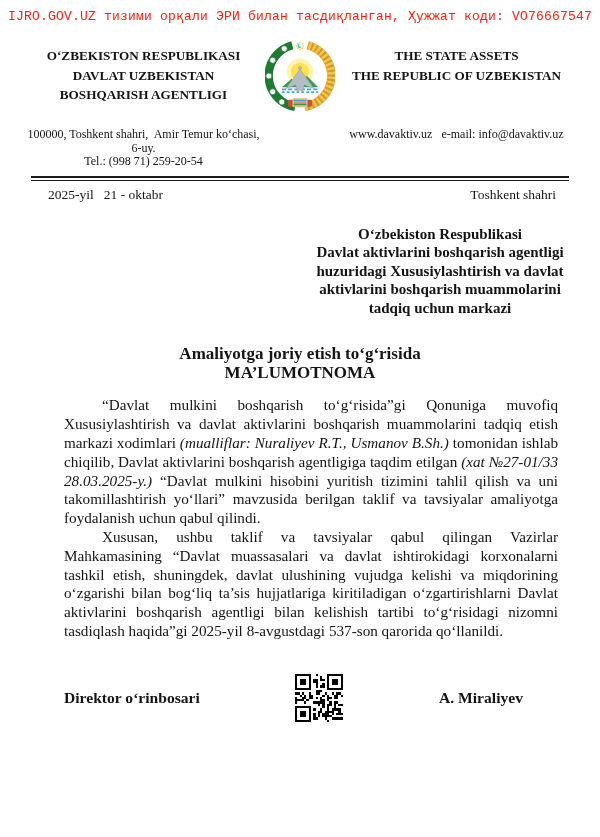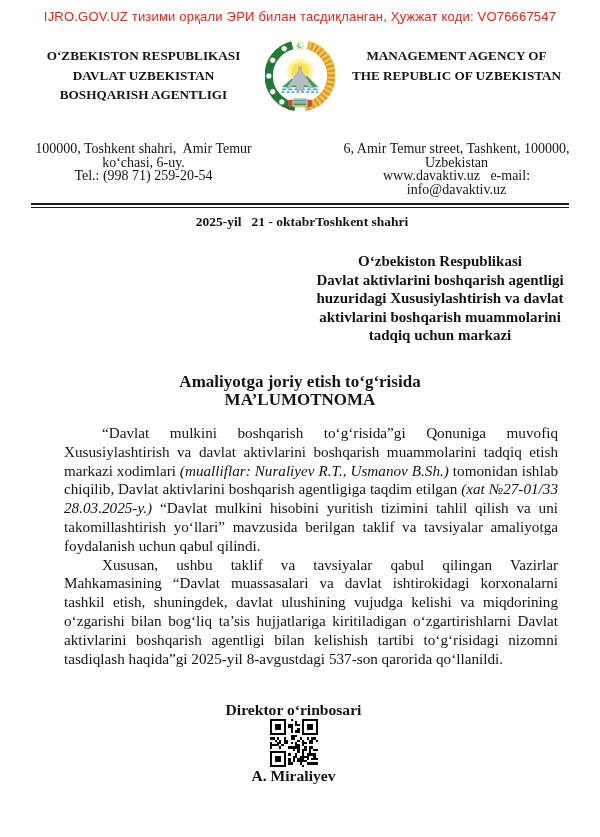--- a/index.html
+++ b/index.html
@@ -1,35 +1,35 @@
 <!DOCTYPE html>
 <html><head>
 <meta charset="utf-8">
 <style>
   html,body{margin:0;padding:0;background:#fff;}
   .page{position:relative;width:600px;height:837px;background:#fff;overflow:hidden;
         font-family:"Liberation Serif", serif;color:#141414;}
-  .banner{padding:9px 8px 0;font-family:Liberation Sans, sans-serif;
+  .banner{padding:9px 8px 0;font-family:Liberation Mono, monospace;
           font-size:13px;letter-spacing:.2px;color:#fb1d10;white-space:nowrap;text-align:center;}
   .letterhead{display:flex;align-items:flex-start;padding:13px 22px 0;}
   .lh-col{width:243px;text-align:center;}
   .lh-org{font-weight:bold;font-size:13.2px;line-height:19.5px;padding-top:9px;min-height:68px;}
-  .lh-addr{font-size:14px;line-height:13.5px;margin-top:28px;}
+  .lh-addr{font-size:12px;line-height:13.5px;margin-top:14px;}
   .lh-center{width:70px;flex:1;display:flex;justify-content:center;}
   .rule{margin:7px 31px 0;height:2px;border-top:2.5px solid #1c1c1c;border-bottom:1px solid #1c1c1c;}
-  .dateline{display:flex;justify-content:center;align-items:baseline;
-            margin:6px 44px 0 48px;font-weight:bold;font-size:13.5px;}
+  .dateline{display:flex;justify-content:space-between;align-items:baseline;
+            margin:6px 44px 0 48px;font-weight:normal;font-size:13.5px;}
   .recipient{width:300px;margin:22px 10px 0 auto;text-align:center;font-weight:bold;
              font-size:15px;line-height:18.6px;}
   .title{margin-top:28px;text-align:center;font-weight:bold;font-size:17px;line-height:18.5px;}
   .body-text{margin:14px 42px 0 64px;font-size:15.2px;line-height:18.8px;text-align:justify;}
   .body-text p{margin:0;text-indent:38px;}
   .it{font-style:italic;}
   .signature{display:flex;align-items:center;justify-content:space-between;
-             margin:33px 77px 0 64px;font-weight:bold;font-size:15.6px;flex-direction:column;}
+             margin:33px 77px 0 64px;font-weight:bold;font-size:15.6px;}
   .qr{width:48px;height:48px;}
 </style>
 </head>
 <body>
 
 <div class="page">
 
   <div class="banner">IJRO.GOV.UZ тизими орқали ЭРИ билан тасдиқланган, Ҳужжат коди: VO76667547</div>
 
   <div class="letterhead">
@@ -76,25 +76,24 @@
         <rect x="33" y="84" width="34" height="10" rx="1.5" fill="#c94f3d"></rect>
         <rect x="39.5" y="82.5" width="21" height="11.5" rx="1" fill="#fff" stroke="#d79a1f" stroke-width="1"></rect>
         <rect x="40.5" y="83.5" width="19" height="3.2" fill="#2fa8dc"></rect>
         <rect x="40.5" y="87.4" width="19" height="0.9" fill="#c94f3d"></rect>
         <rect x="40.5" y="89" width="19" height="3.2" fill="#2f9e45"></rect>
       </svg>
     </div>
 
     <div class="lh-col">
       <div class="lh-org">
-        <div>MANAGEMENT AGENCY OF</div>
+        <div>THE STATE ASSETS</div>
         <div>THE REPUBLIC OF UZBEKISTAN</div>
       </div>
       <div class="lh-addr">
-        <div>6, Amir Temur street, Tashkent, 100000, Uzbekistan</div>
         <div>www.davaktiv.uz&nbsp;&nbsp; e-mail: info@davaktiv.uz</div>
       </div>
     </div>
   </div>
 
   <div class="rule"></div>
 
   <div class="dateline">
     <span>2025-yil&nbsp;&nbsp; 21 - oktabr</span>
     <span>Toshkent shahri</span>

